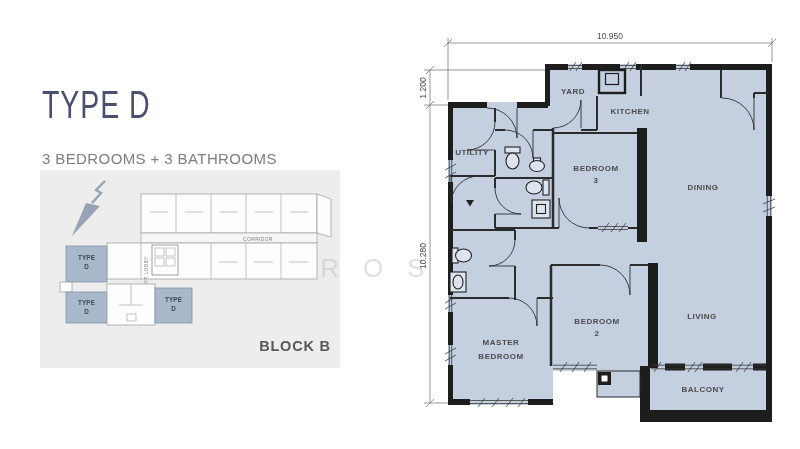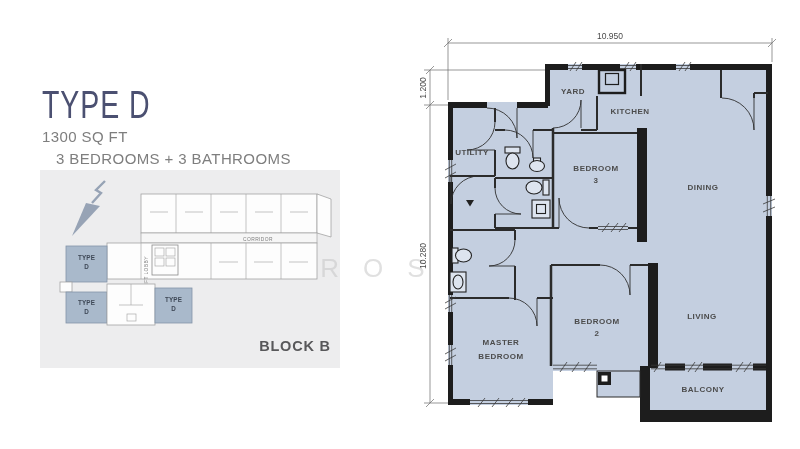--- a/index.html
+++ b/index.html
@@ -2,21 +2,21 @@
 <html><head>
 <meta charset="utf-8">
 <style>
   html,body{margin:0;padding:0;background:#ffffff;}
   .stage{position:relative;width:800px;height:449px;background:#ffffff;overflow:hidden;
          font-family:"Liberation Sans",sans-serif;}
   .hdr{position:absolute;left:42px;top:82px;}
   .hdr .title{font-size:30px;color:#4b5071;font-weight:normal;letter-spacing:1px;
               transform:scale(0.95,1.32);transform-origin:0 0;white-space:nowrap;}
   .hdr .spec1{position:absolute;left:0;top:46px;font-size:15px;color:#7e7e7e;letter-spacing:.4px;white-space:nowrap;}
-  .hdr .spec2{position:absolute;left:14px;top:68px;font-size:15px;color:#7e7e7e;letter-spacing:.4px;white-space:nowrap;}
+  .hdr .spec2{position:absolute;left:0;top:68px;font-size:15px;color:#7e7e7e;letter-spacing:.4px;white-space:nowrap;}
   .card{position:absolute;left:40px;top:170px;width:300px;height:198px;background:#ededee;}
   svg.overlay{position:absolute;left:0;top:0;}
   
   .wall{fill:#1d1d1d;stroke:none;}
   .w2{stroke:#2b2b2b;stroke-width:2;fill:none;}
   .w25{stroke:#2b2b2b;stroke-width:2.5;fill:none;}
   .thin{stroke:#3a3a3a;stroke-width:0.8;fill:none;}
   .door{stroke:#2f2f2f;stroke-width:0.9;fill:none;}
   .dim{stroke:#6b6b6b;stroke-width:0.7;fill:none;}
   .fx{stroke:#222;stroke-width:1.1;fill:#dde4ef;}
@@ -35,21 +35,20 @@
   .wm{font-size:26px;fill:#c3c3c3;opacity:.5;letter-spacing:24px;
       font-family:"Liberation Sans",sans-serif;}
 </style>
 </head>
 <body>
 
 <div class="stage">
 
   <div class="hdr">
     <div class="title">TYPE D</div>
-    <div class="spec1">1300 SQ FT</div>
     <div class="spec2">3 BEDROOMS + 3 BATHROOMS</div>
   </div>
 
   <div class="card"></div>
 
   <svg class="overlay" width="800" height="449" viewBox="0 0 800 449">
 
     <text class="wm" x="192" y="277">AMPROSE</text>
 
     <g>

